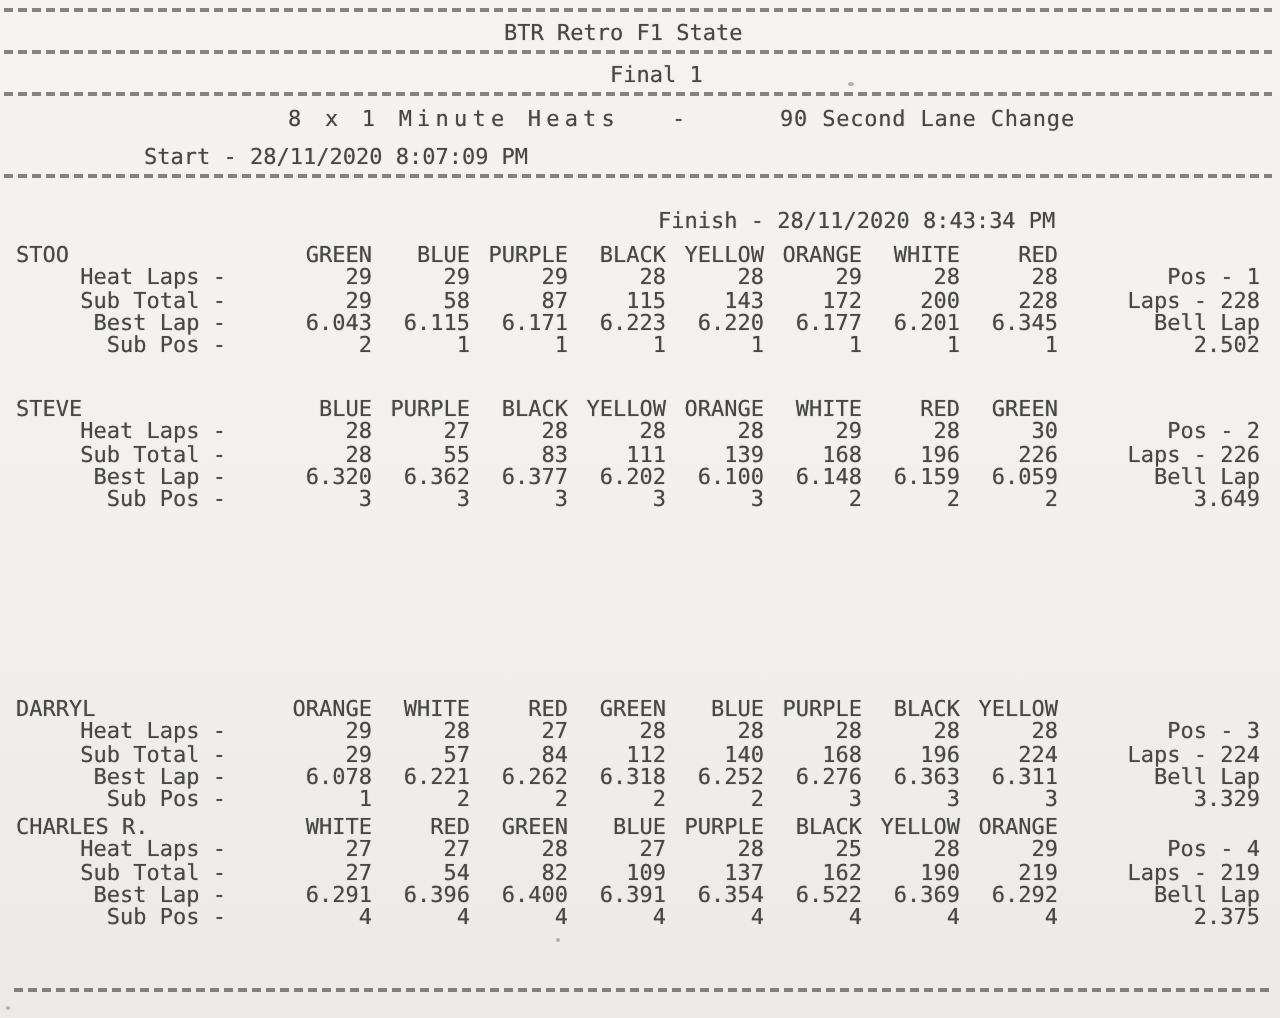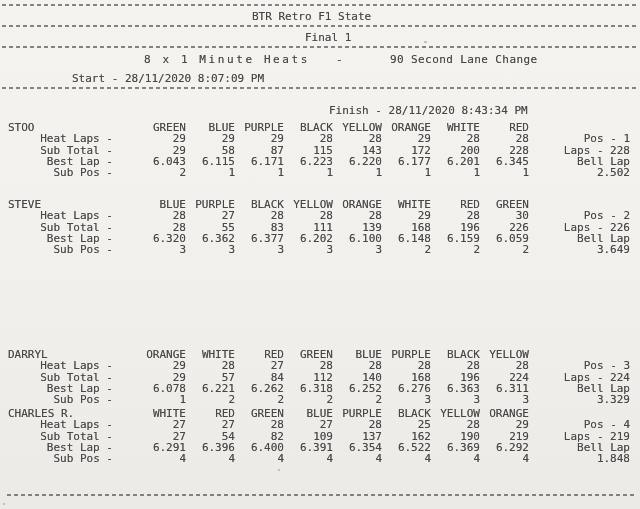--- a/index.html
+++ b/index.html
@@ -269,15 +269,15 @@
 
     <div class="c">Sub Pos -</div>
     <div class="c">4</div>
     <div class="c">4</div>
     <div class="c">4</div>
     <div class="c">4</div>
     <div class="c">4</div>
     <div class="c">4</div>
     <div class="c">4</div>
     <div class="c">4</div>
-    <div class="c sum">1.848</div>
+    <div class="c sum">2.375</div>
   </div>
 </div>
 
 </body></html>

